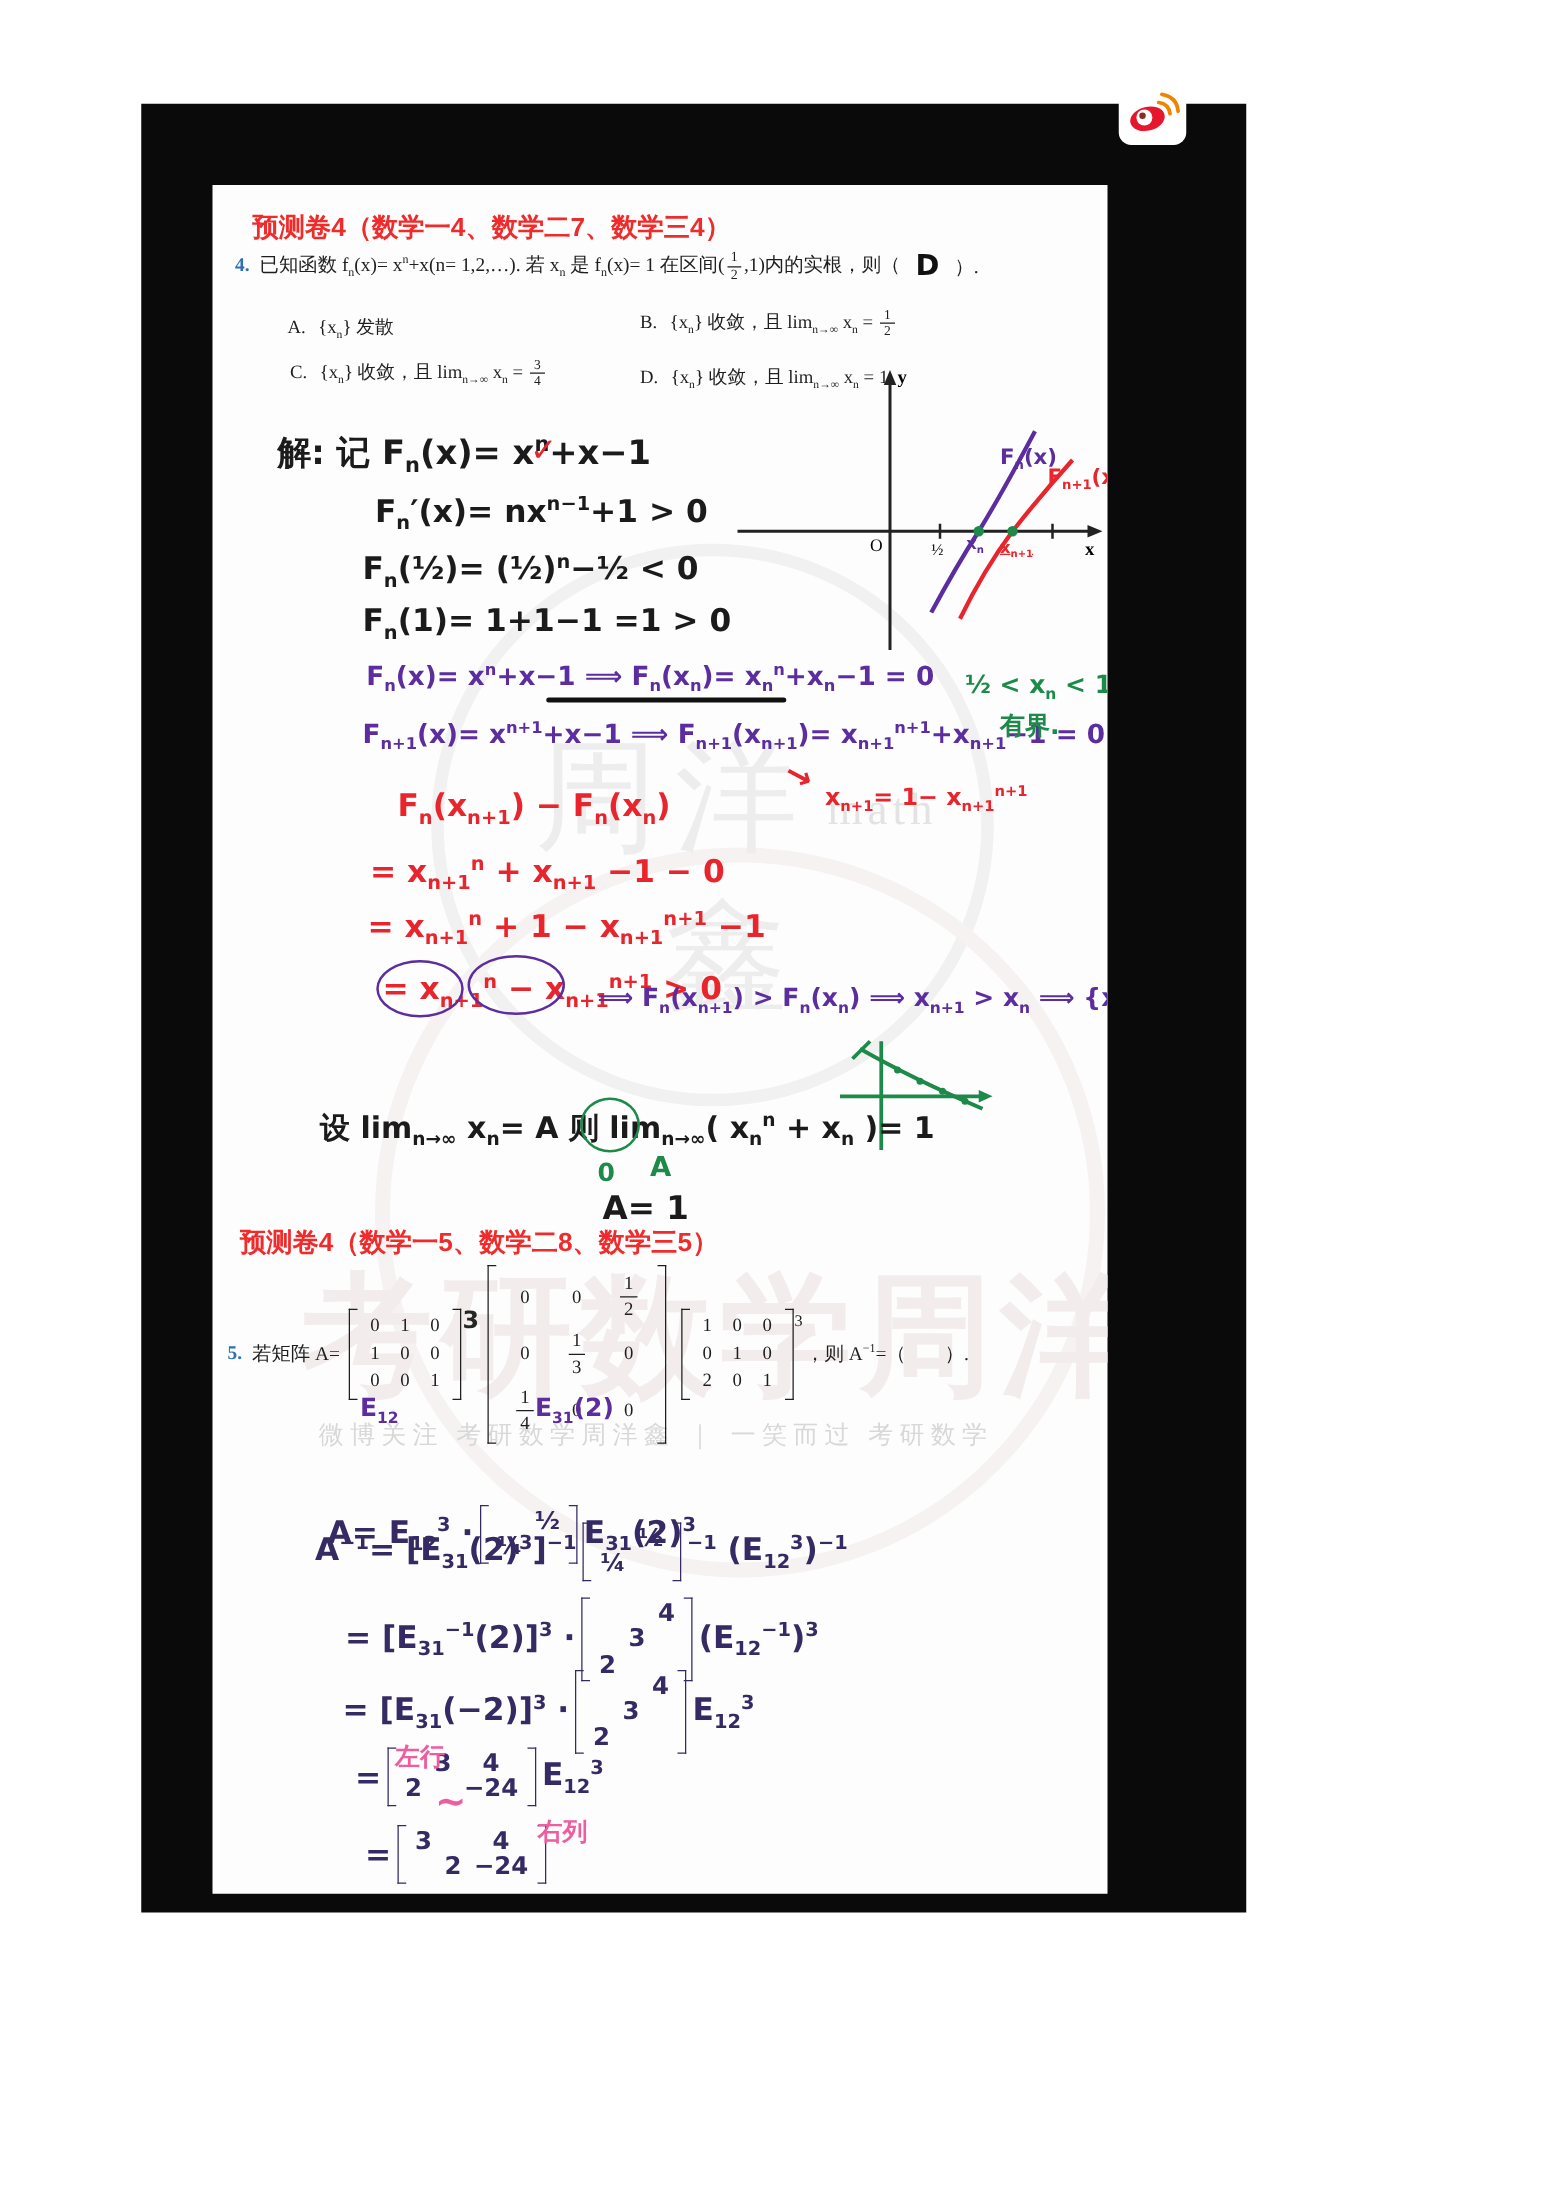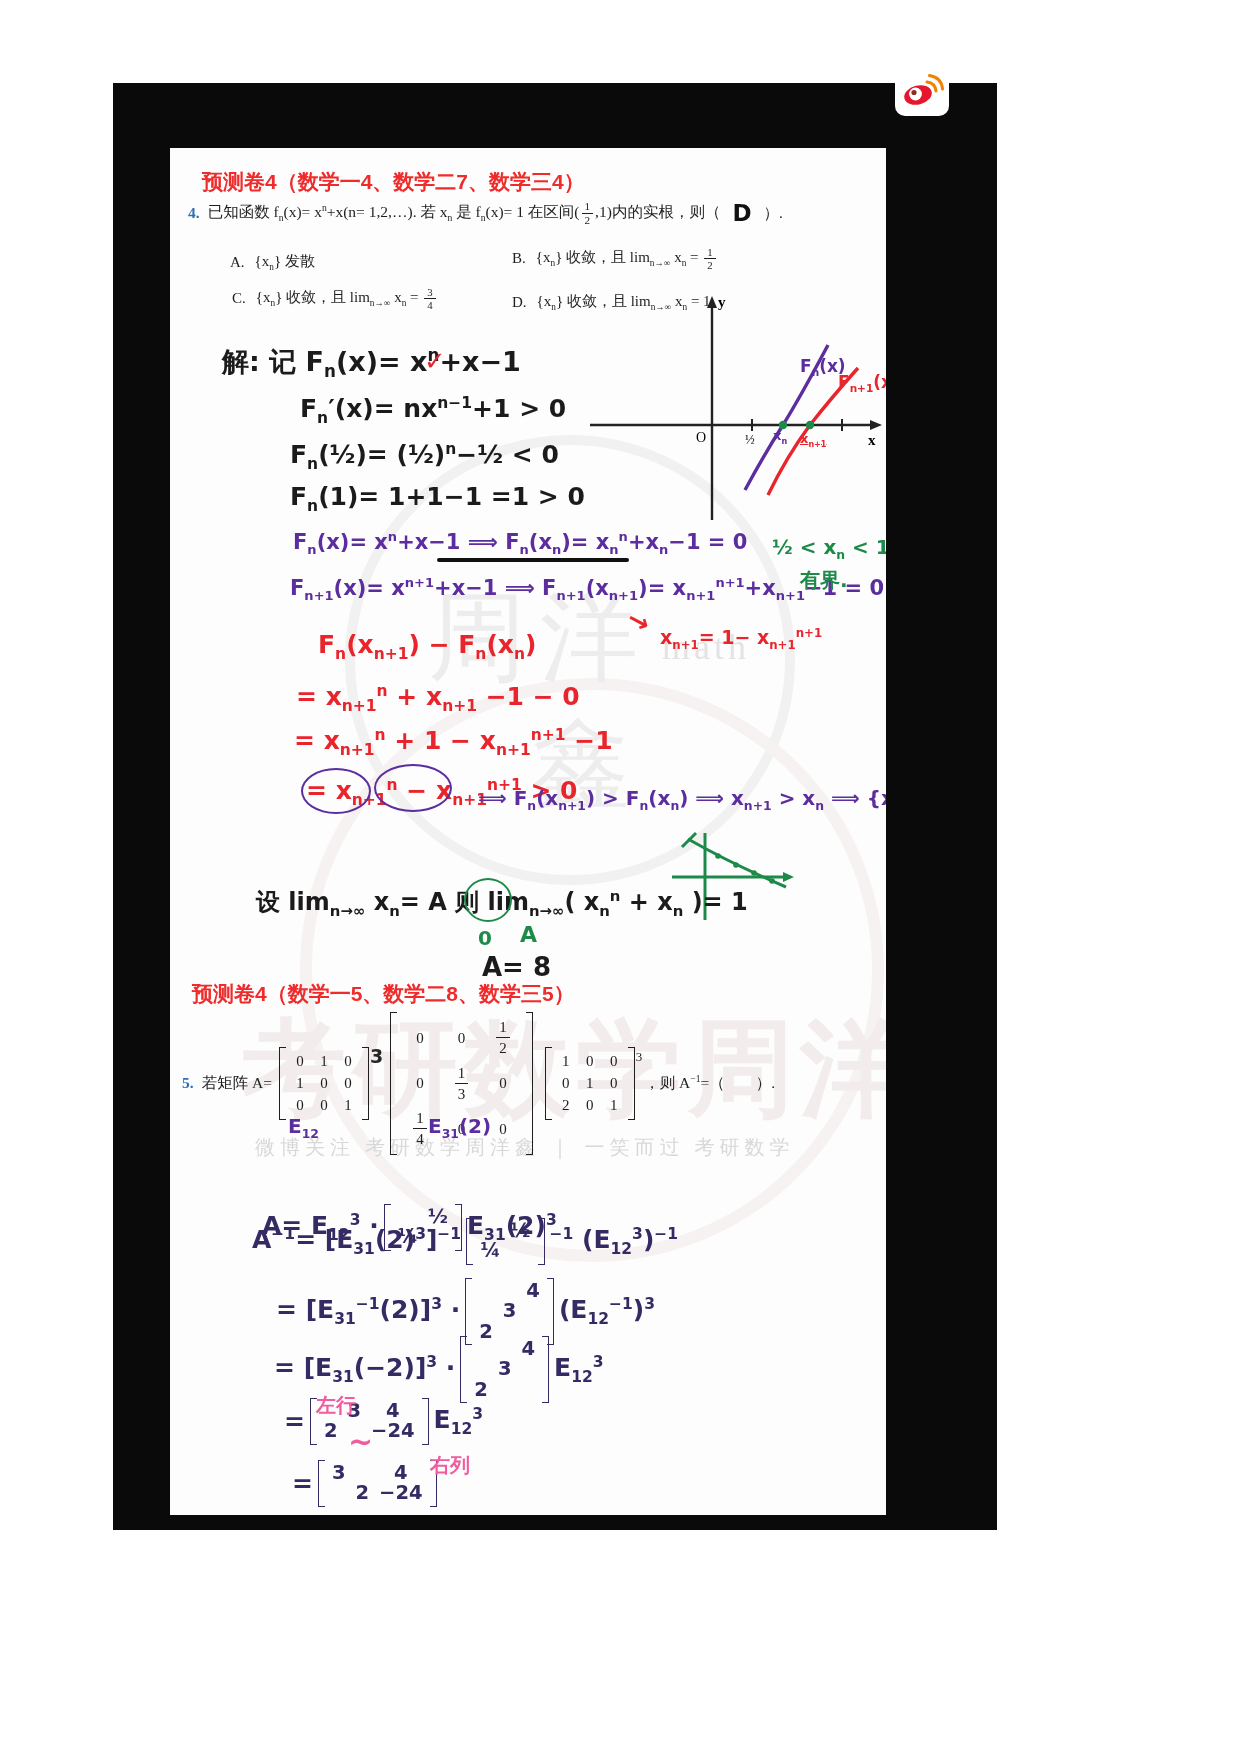--- a/index.html
+++ b/index.html
@@ -137,21 +137,21 @@
         <div class="ab hw" style="left: 458px; top: 458px; font-size: 26px; color: rgb(232, 37, 44); transform: rotate(28deg);">→</div>
         <div class="ab hw" style="left: 490px; top: 478px; font-size: 19px; color: rgb(232, 37, 44);">x<sub>n+1</sub>= 1− x<sub>n+1</sub><sup>n+1</sup></div>
         <div class="ab hw" style="left: 148px; top: 482px; font-size: 25px; color: rgb(232, 37, 44);">F<sub>n</sub>(x<sub>n+1</sub>) − F<sub>n</sub>(x<sub>n</sub>)</div>
         <div class="ab hw" style="left: 126px; top: 534px; font-size: 25px; color: rgb(232, 37, 44);">= x<sub>n+1</sub><sup>n</sup> + x<sub>n+1</sub> −1 − 0</div>
         <div class="ab hw" style="left: 124px; top: 578px; font-size: 25px; color: rgb(232, 37, 44); text-align: right;">= x<sub>n+1</sub><sup>n</sup> + 1 − x<sub>n+1</sub><sup>n+1</sup> −1</div>
         <div class="ab hw" style="left: 136px; top: 628px; font-size: 25px; color: rgb(232, 37, 44);">= x<sub>n+1</sub><sup>n</sup> − x<sub>n+1</sub><sup>n+1</sup> &gt; 0</div>
         <div class="ab hw" style="left: 308px; top: 638px; font-size: 20px; color: rgb(91, 45, 158);">⟹ F<sub>n</sub>(x<sub>n+1</sub>) &gt; F<sub>n</sub>(x<sub>n</sub>) ⟹ x<sub>n+1</sub> &gt; x<sub>n</sub> ⟹ {x}↑</div>
         <div class="ab hw" style="left: 86px; top: 738px; font-size: 24px; color: rgb(27, 27, 27);">设 lim<sub>n→∞</sub> x<sub>n</sub>= A 则 lim<sub>n→∞</sub>( x<sub>n</sub><sup>n</sup> + x<sub>n</sub> )= 1</div>
         <div class="ab hw" style="left: 308px; top: 778px; font-size: 20px; color: rgb(29, 138, 74);">0</div>
         <div class="ab hw" style="left: 350px; top: 774px; font-size: 22px; color: rgb(29, 138, 74);">A</div>
-        <div class="ab hw" style="left: 312px; top: 804px; font-size: 26px; color: rgb(27, 27, 27);">A= 8</div>
+        <div class="ab hw" style="left: 312px; top: 804px; font-size: 26px; color: rgb(27, 27, 27);">A= 1</div>
       </div>
     <div id="marks1">
         <div class="ab mark" style="left: 267px; top: 410px; width: 192px; height: 4px; background: rgb(17, 17, 17); border-radius: 2px;"></div>
         <div class="ab mark" style="left: 131px; top: 620px; width: 66px; height: 42px; border: 2.4px solid rgb(91, 45, 158); border-radius: 50%;"></div>
         <div class="ab mark" style="left: 204px; top: 616px; width: 74px; height: 44px; border: 2.4px solid rgb(91, 45, 158); border-radius: 50%;"></div>
         <div class="ab mark" style="left: 294px; top: 730px; width: 44px; height: 40px; border: 2.4px solid rgb(29, 138, 74); border-radius: 50%;"></div>
       </div>
 
     <svg class="ab z" style="left:490px;top:677px;" width="140" height="100" viewBox="0 0 140 100">
       <line x1="45" y1="8" x2="45" y2="95" stroke="#1d8a4a" stroke-width="3"></line>

